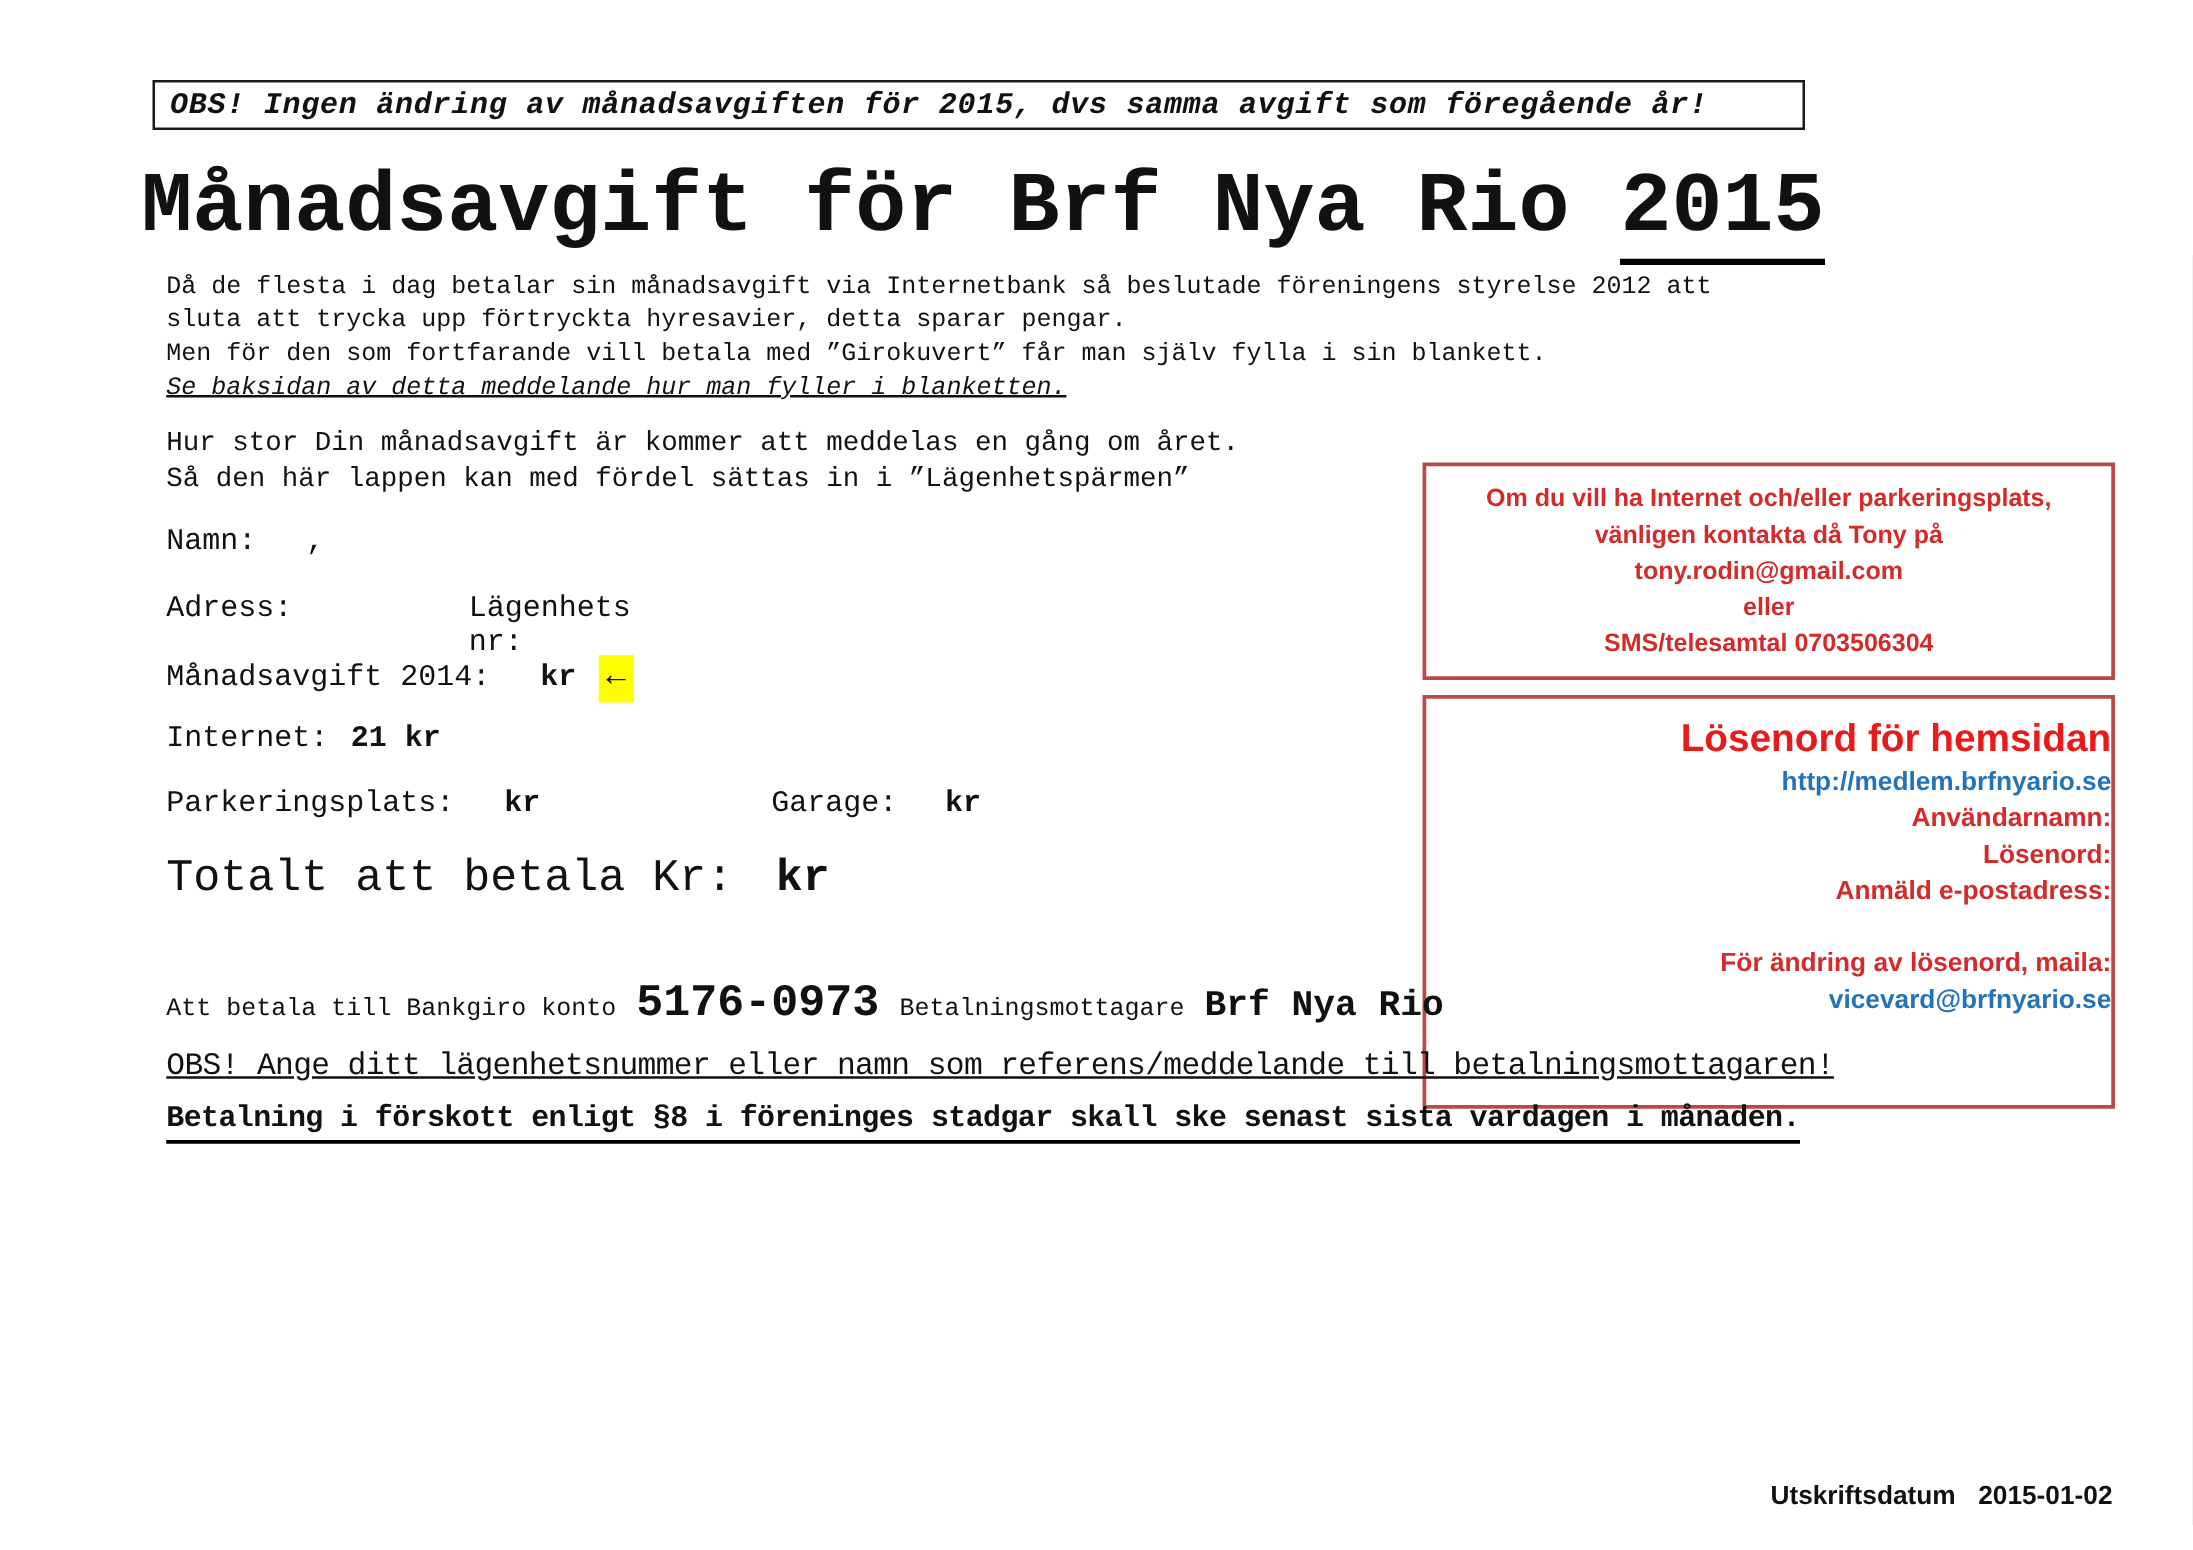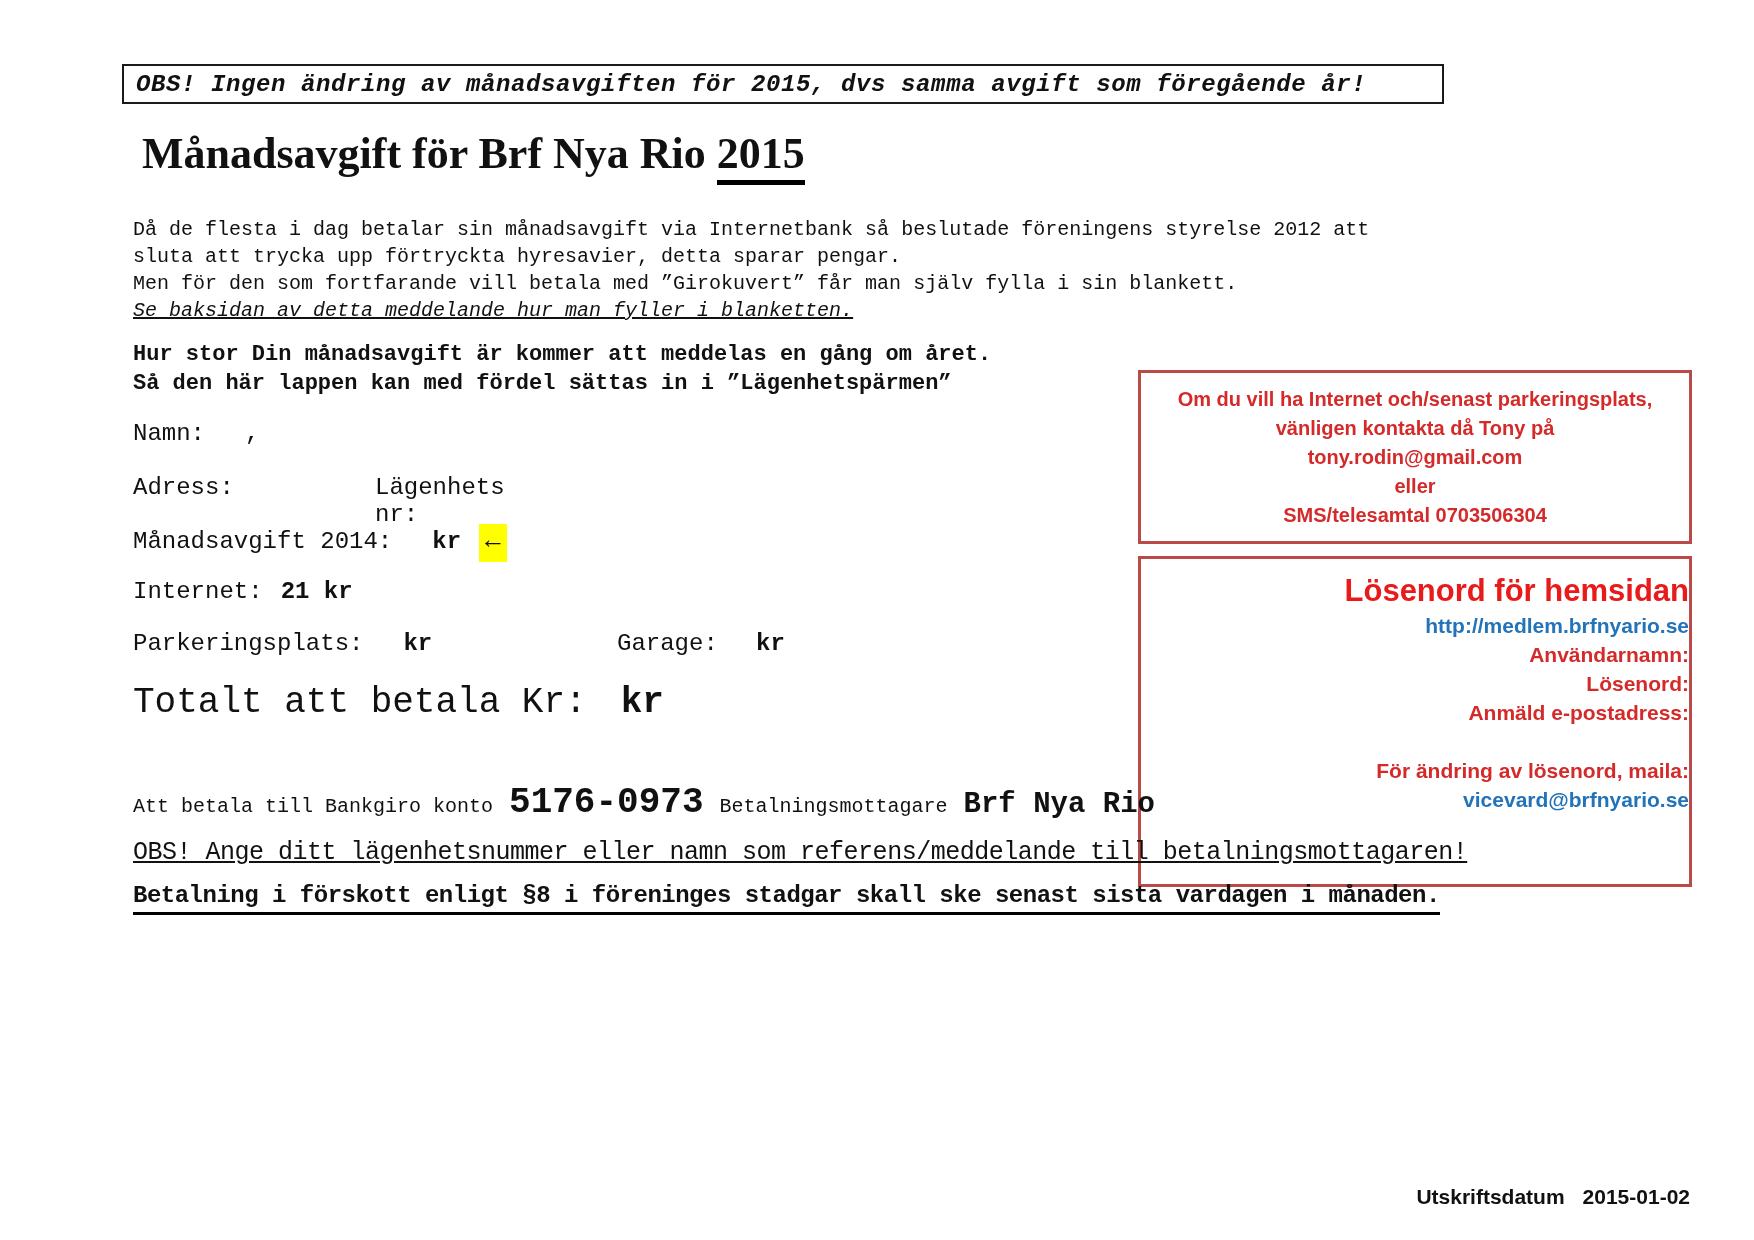--- a/index.html
+++ b/index.html
@@ -19,33 +19,33 @@
     left:122px;top:64px;width:1322px;height:40px;
     border:2px solid #1a1a1a;
     display:flex;align-items:center;
     box-sizing:border-box;padding:0 12px;
     font-size:24px;font-weight:bold;font-style:italic;
     letter-spacing:0.6px;
   }
 
   
   .title{
-    left:142px;top:128px;
-    font-size:44px;font-weight:bold;letter-spacing:0;font-family:Liberation Serif, serif;
+    left:113px;top:128px;
+    font-size:68px;font-weight:bold;letter-spacing:0;
   }
   .title .year{
     border-bottom:5px solid #000;padding-bottom:2px;
   }
 
   
   .intro-line{left:133px;font-size:20px;line-height:27px;}
   .italic-underline{font-style:italic;text-decoration:underline;}
 
   
-  .emph-line{left:133px;font-size:22px;font-weight:bold;}
+  .emph-line{left:133px;font-size:22px;font-weight:normal;}
 
   
   .form-line{left:133px;font-size:24px;position:absolute;}
   .bold{font-weight:bold;}
   .gap-sm{display:inline-block;width:40px;}
   .gap-xs{display:inline-block;width:18px;}
   .highlight-arrow{
     background:#ffff00;
     font-weight:bold;
     padding:2px 6px 6px 6px;
@@ -150,21 +150,21 @@
     <span>Parkeringsplats:</span><span class="gap-sm"></span><span class="bold">kr</span>
     <span class="abs" style="left:484px">Garage:</span>
     <span class="abs bold" style="left:623px">kr</span>
   </div>
 
   <div class="abs total-line">
     <span>Totalt att betala Kr:</span><span class="bold">kr</span>
   </div>
 
   <div class="abs red-box contact-box">
-    <div class="rl">Om du vill ha Internet och/senast parkeringsplats,</div>
+    <div class="rl">Om du vill ha Internet och/eller parkeringsplats,</div>
     <div class="rl">vänligen kontakta då Tony på</div>
     <div class="rl">tony.rodin@gmail.com</div>
     <div class="rl">eller</div>
     <div class="rl">SMS/telesamtal 0703506304</div>
   </div>
 
   <div class="abs red-box password-box">
     <div class="pw-title">Lösenord för hemsidan</div>
     <div class="pw-line link-blue">http://medlem.brfnyario.se</div>
     <div class="pw-line">Användarnamn:</div>

